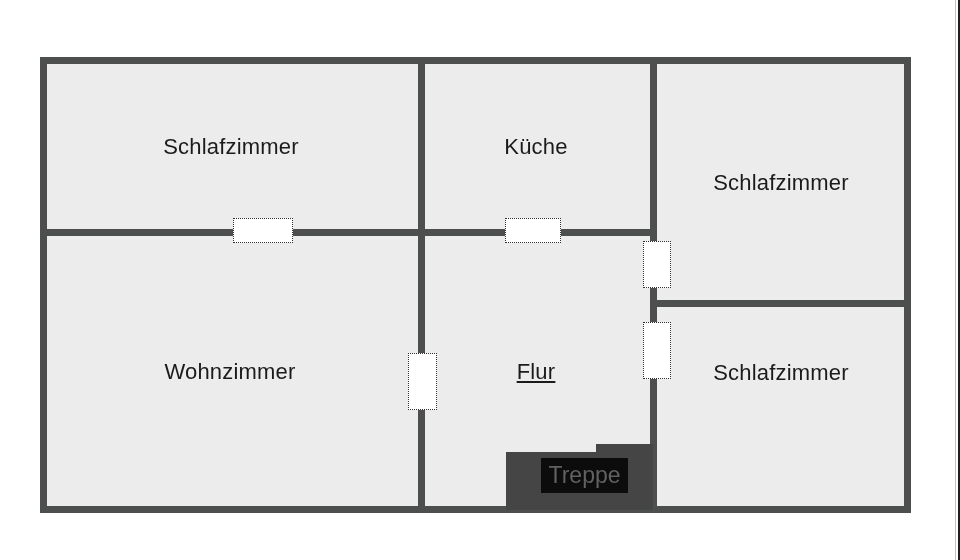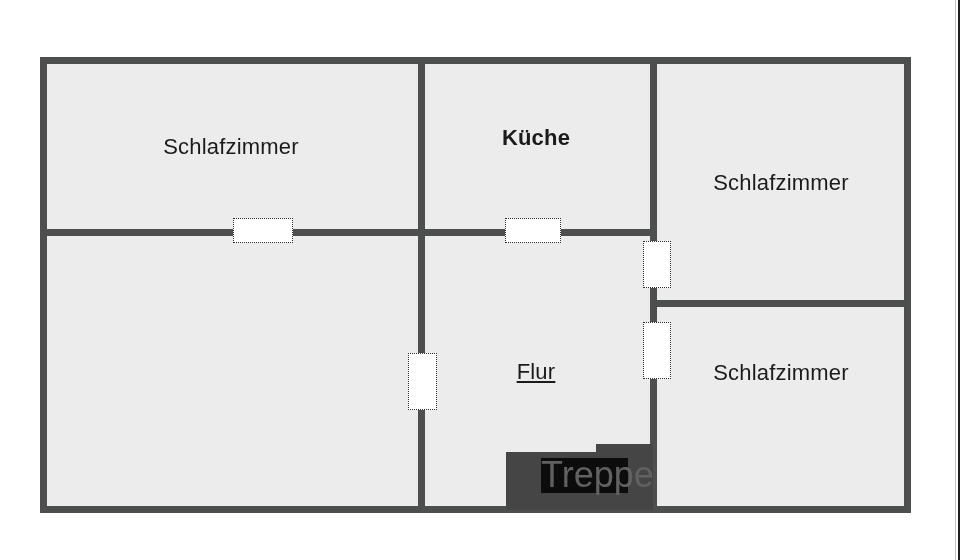--- a/index.html
+++ b/index.html
@@ -58,36 +58,36 @@
 
   
   .stairs-main { position: absolute; left: 506px; top: 452px; width: 147px; height: 58px; background: var(--stairs); }
   .stairs-step { position: absolute; left: 596px; top: 444px; width: 57px;  height: 10px; background: var(--stairs); }
   .stairs-label-box {
     position: absolute;
     left: 541px; top: 458px;
     width: 87px; height: 35px;
     background: var(--stairs-label-bg);
     color: var(--stairs-label-text);
-    font-size: 36px;
+    font-size: 23px;
     line-height: 34px;
-    text-align: right;
+    text-align: center;
     white-space: nowrap;
   }
 
   .room-label {
     position: absolute;
     transform: translate(-50%, -50%);
     color: var(--room-label-text);
     font-size: 22px;
     letter-spacing: 0.2px;
     white-space: nowrap;
   }
   .lbl-schlafzimmer-tl { left: 231px; top: 147px; }
-  .lbl-kueche          { left: 536px; top: 138px; font-weight: bold; }
+  .lbl-kueche          { left: 536px; top: 147px; }
   .lbl-schlafzimmer-r  { left: 781px; top: 183px; }
   .lbl-wohnzimmer      { left: 230px; top: 372px; }
   .lbl-flur            { left: 536px; top: 372px; text-decoration: underline; }
   .lbl-schlafzimmer-br { left: 781px; top: 373px; }
 </style>
 </head>
 <body>
 
 <div class="stage">
 
@@ -104,18 +104,19 @@
   <div class="door door-br-bedroom"></div>
   <div class="door door-livingroom"></div>
 
   <div class="stairs-step"></div>
   <div class="stairs-main"></div>
   <div class="stairs-label-box">Treppe</div>
 
   <div class="room-label lbl-schlafzimmer-tl">Schlafzimmer</div>
   <div class="room-label lbl-kueche">Küche</div>
   <div class="room-label lbl-schlafzimmer-r">Schlafzimmer</div>
+  <div class="room-label lbl-wohnzimmer">Wohnzimmer</div>
   <div class="room-label lbl-flur">Flur</div>
   <div class="room-label lbl-schlafzimmer-br">Schlafzimmer</div>
 
   <div class="edge-line light"></div>
   <div class="edge-line dark"></div>
 </div>
 
 </body></html>

